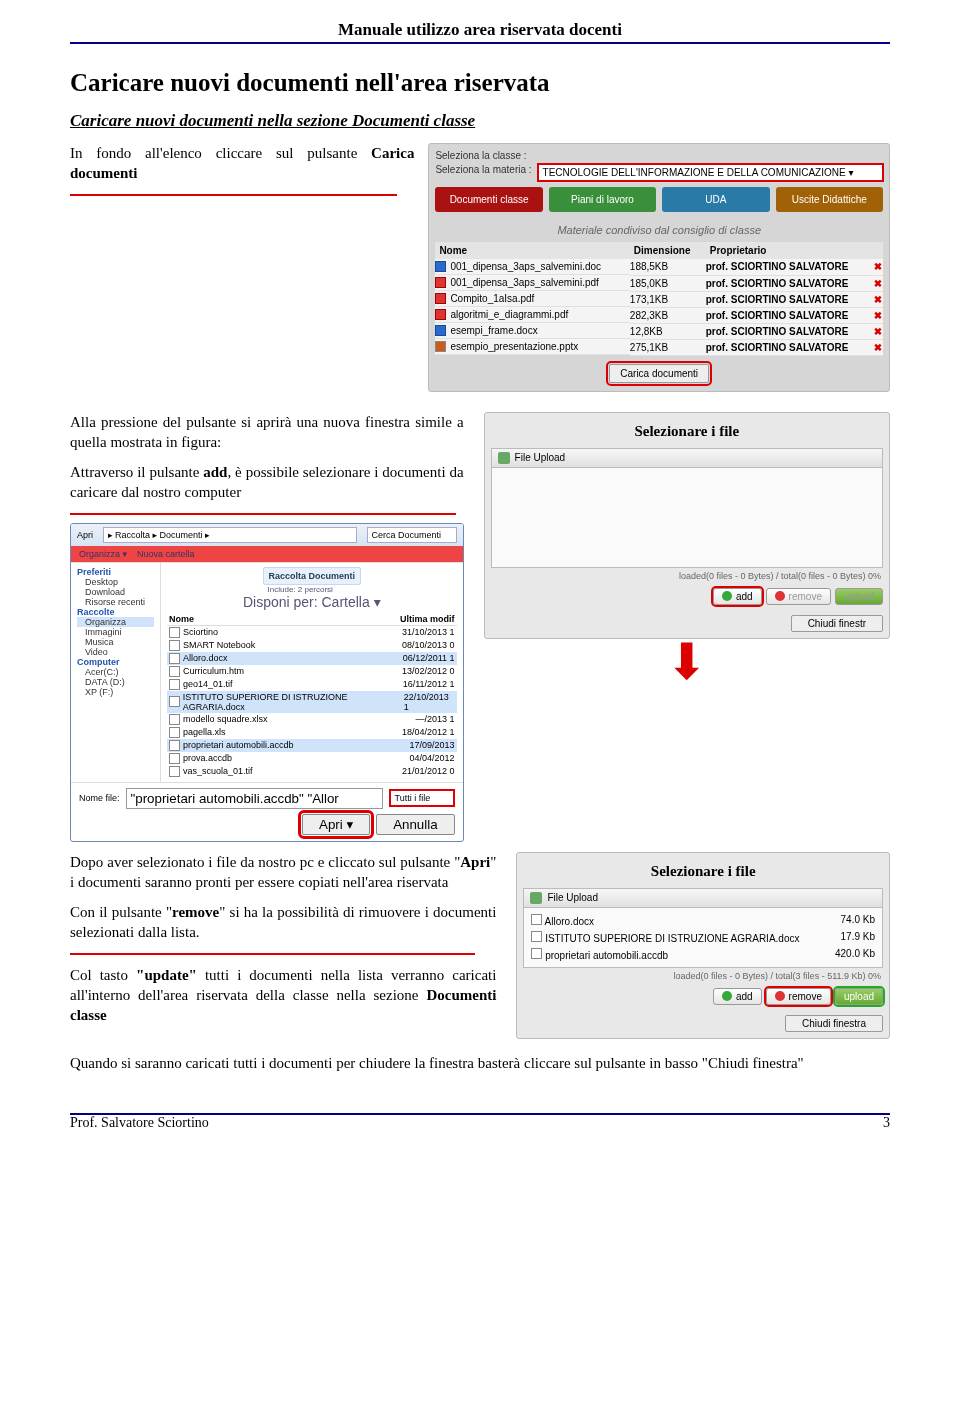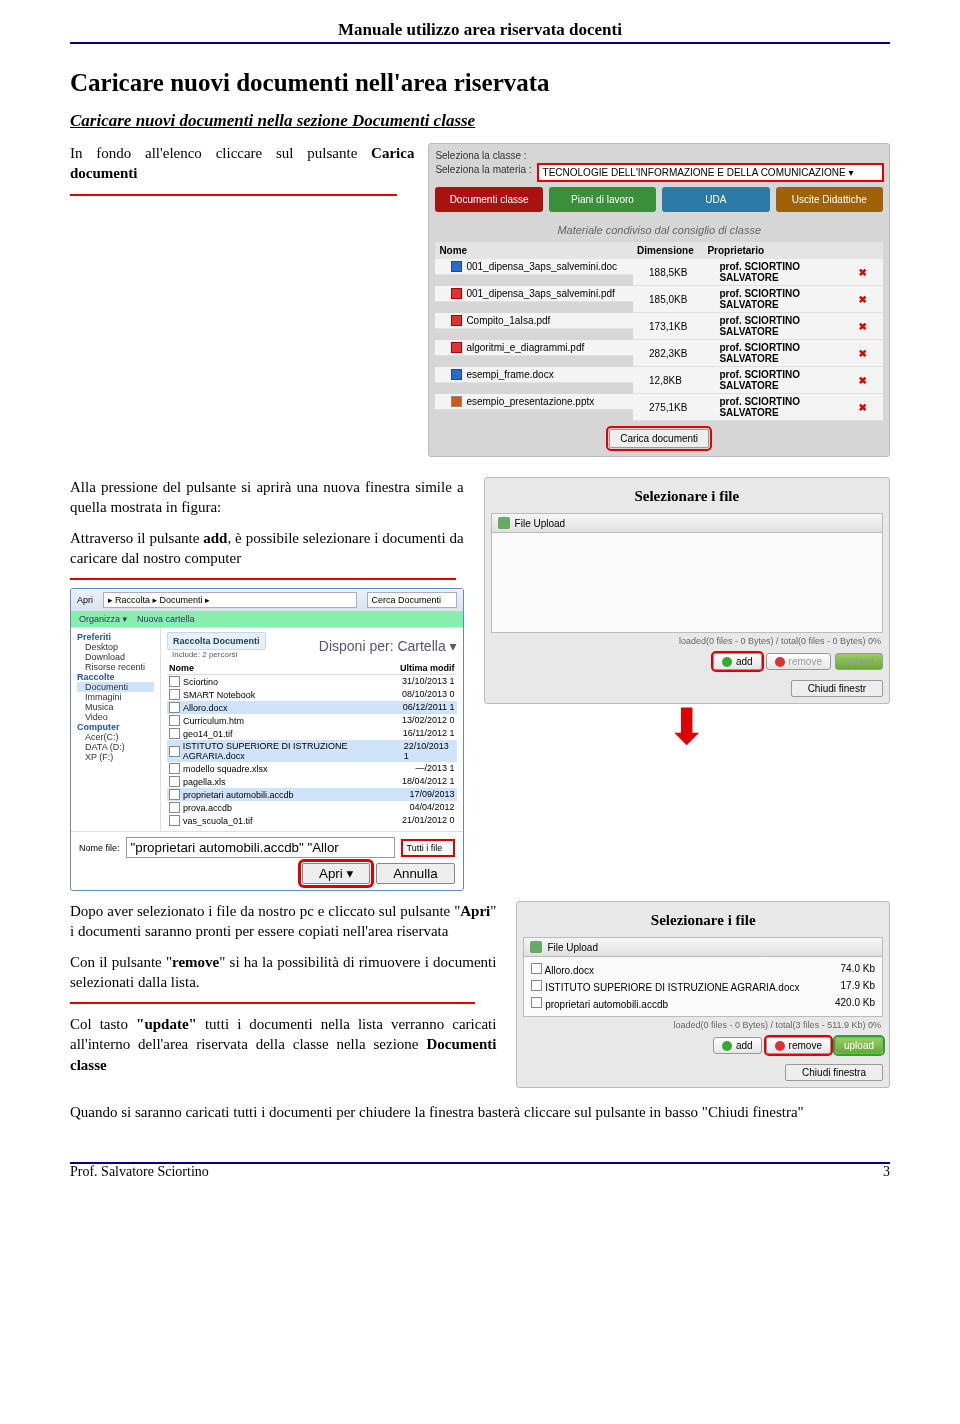--- a/index.html
+++ b/index.html
@@ -21,56 +21,56 @@
   .selectRow .sel { flex:1; background:#fff; border:1px solid #999; padding:2px 4px; font-size:10px; outline:2px solid #d00; outline-offset:-1px;}
   .tabsA { display:flex; gap:6px; margin:6px 0;}
   .tabsA > div { flex:1; text-align:center; padding:7px 4px; border-radius:3px; font-size:10px; color:#fff;}
   .tabA-red{background:#a11;}
   .tabA-green{background:#3a8f3a;}
   .tabA-blue{background:#2a7aa8;}
   .tabA-amber{background:#a16207;}
   .shotA-title{text-align:center; color:#666; font-style:italic; font-size:11px; padding:6px 0;}
   .tblA{width:100%; border-collapse:collapse;}
   .tblA th{background:#e4e4e4; text-align:left; padding:3px 4px; font-weight:bold;}
-  .tblA td{background:#f4f4f4; padding:2px 16px; border-bottom:1px solid #e0e0e0;}
+  .tblA td{background:#f4f4f4; padding:2px 0; border-bottom:1px solid #e0e0e0;}
   .tblA td.nm{display:flex; align-items:center; gap:4px;}
   .ficon{width:11px;height:11px;border:1px solid #888;background:#fff;display:inline-block;}
   .ficon.pdf{background:#d33;border-color:#a00;}
   .ficon.doc{background:#2a6acc;border-color:#1a4a99;}
   .ficon.ppt{background:#cc5a1a;}
   .delx{color:#d00; font-weight:bold; text-align:center;}
   .btnA-wrap{text-align:center; padding:8px 0 2px 0;}
   .btnA{display:inline-block; background:#eee; border:1px solid #999; padding:3px 10px; border-radius:2px; outline:2px solid #d00; outline-offset:1px;}
   .red-line{height:2px;background:#d00;}
 
   
   .midsec{display:flex; gap:20px; margin-top:20px;}
   .midsec .left{width:48%;}
   .midsec .right{flex:1;}
 
   
   .openDlg{border:1px solid #6a8ab5; background:#fff; font-family:"Segoe UI",Arial,sans-serif; font-size:9px; border-radius:3px; overflow:hidden;}
   .openDlg .titlebar{background:linear-gradient(#eaf1fa,#d8e4f2); padding:3px 6px; display:flex; align-items:center; gap:6px;}
   .openDlg .crumbs{flex:1; background:#fff; border:1px solid #aac; padding:2px 4px; margin:0 4px;}
   .openDlg .search{width:90px; background:#fff; border:1px solid #aac; padding:2px 4px;}
-  .openDlg .toolbar{display:flex; gap:10px; padding:3px 8px; border-bottom:1px solid #ddd; color:#336; background:#86efac;}
+  .openDlg .toolbar{display:flex; gap:10px; padding:3px 8px; border-bottom:1px solid #ddd; color:#336; background:#ef4444;}
   .openDlg .body{display:flex;}
   .openDlg .side{width:90px; border-right:1px solid #ddd; padding:4px 6px;}
   .openDlg .side .grp{color:#2255aa; font-weight:bold; }
   .openDlg .side .itm{color:#333; padding-left:8px;}
   .openDlg .main{flex:1; padding:4px 6px;}
   .openDlg .main .hdr{background:#e8f0fb; color:#245; padding:3px 5px; font-weight:bold; border:1px solid #c5d8ee; border-radius:2px;}
   .openDlg .main .sub{color:#557; font-size:8px; padding-left:5px;}
   .openDlg .filelist{margin-top:3px;}
   .openDlg .frow{display:flex; justify-content:space-between; padding:1px 2px;}
   .openDlg .frow .fn{display:flex; align-items:center; gap:3px;}
   .openDlg .frow.sel{background:#cfe3fb;}
   .openDlg .bottom{border-top:1px solid #ddd; padding:5px 8px; display:flex; align-items:center; gap:6px;}
   .openDlg .bottom input{flex:1; border:1px solid #999; padding:2px 4px;}
-  .openDlg .bottom .filetype{width:54px; border:2px solid #d00; padding:2px 4px; background:#fff;}
+  .openDlg .bottom .filetype{width:66px; border:2px solid #d00; padding:2px 4px; background:#fff;}
   .openDlg .btns{display:flex; gap:6px; justify-content:flex-end; padding:0 8px 6px 8px;}
   .openDlg .btns button{padding:2px 16px; border:1px solid #888; background:#eee; border-radius:2px;}
   .openDlg .btns button.open{outline:3px solid #d00; outline-offset:1px;}
 
   
   .uploadPanel{border:1px solid #bbb; background:#e8e8e8; font-family:Arial,sans-serif; font-size:10px; border-radius:3px; padding:6px;}
   .uploadPanel .title{font-size:15px; font-weight:bold; font-family:"Times New Roman",serif; text-align:center; padding:4px 0 8px 0; color:#000;}
   .uploadPanel .fuhead{background:linear-gradient(#f6f6f6,#e0e0e0); border:1px solid #bbb; padding:3px 6px; display:flex; align-items:center; gap:5px;}
   .uploadPanel .fuhead .icon{width:12px;height:12px;background:#6a6;border-radius:2px;}
   .uploadPanel .fubody{background:#fafafa; border:1px solid #bbb; border-top:none; min-height:100px; padding:4px;}
@@ -201,31 +201,31 @@
         <span>Organizza ▾</span>
         <span>Nuova cartella</span>
       </div>
       <div class="body">
         <div class="side">
           <div class="grp">Preferiti</div>
           <div class="itm">Desktop</div>
           <div class="itm">Download</div>
           <div class="itm">Risorse recenti</div>
           <div class="grp">Raccolte</div>
-          <div class="itm" style="background:#cfe3fb">Documenti</div>
+          <div class="itm" style="background:#cfe3fb">Organizza</div>
           <div class="itm">Immagini</div>
           <div class="itm">Musica</div>
           <div class="itm">Video</div>
           <div class="grp">Computer</div>
           <div class="itm">Acer(C:)</div>
           <div class="itm">DATA (D:)</div>
           <div class="itm">XP (F:)</div>
         </div>
         <div class="main">
-          <div style="display:flex;justify-content:space-between;align-items:center;">
+          <div style="display:flex;justify-content:space-between;align-items:center;flex-direction:column;">
             <div>
               <div class="hdr">Raccolta Documenti</div>
               <div class="sub">Include: 2 percorsi</div>
             </div>
             <div style="font-size:14px;color:#557;">Disponi per:  Cartella ▾</div>
           </div>
           <div class="filelist">
             <div class="frow" style="font-weight:bold;border-bottom:1px solid #ddd;">
               <span>Nome</span>
                 <span>Ultima modif</span>

